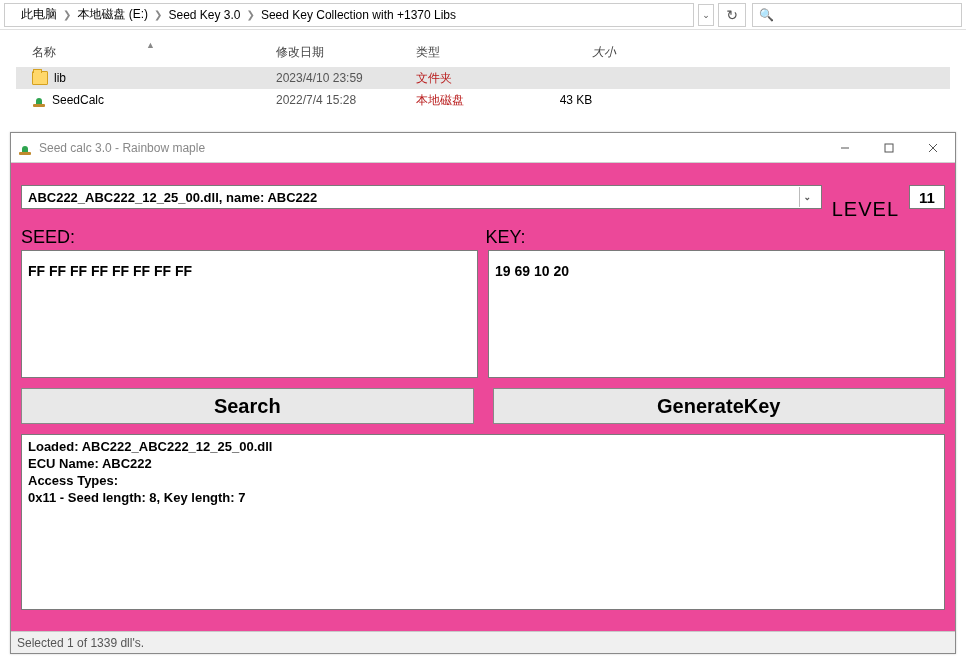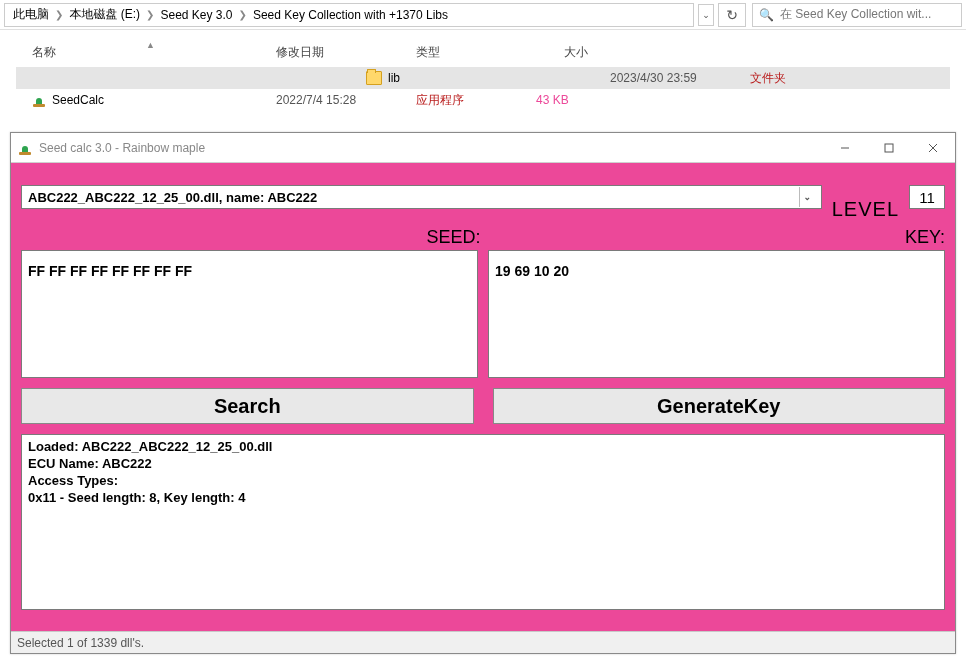--- a/index.html
+++ b/index.html
@@ -23,21 +23,21 @@
   border-bottom: 1px solid #e0e0e0;
   padding: 0 4px;
 }
 .breadcrumb {
   flex: 1;
   display: flex;
   align-items: center;
   height: 24px;
   border: 1px solid #ccc;
   background: #fff;
-  padding: 0 8px;
+  padding: 0 16px;
   overflow: hidden;
   margin-right: 4px;
 }
 .breadcrumb span.sep {
   color: #888;
   margin: 0 6px;
   font-size: 10px;
 }
 .breadcrumb span.crumb {
   color: #000;
@@ -84,34 +84,34 @@
   padding: 8px 16px 4px 16px;
 }
 .col-headers {
   display:flex;
   color:#444;
   padding: 6px 0;
 }
 .col-name { width: 260px; padding-left:16px; position:relative; }
 .col-date { width: 140px; }
 .col-type { width: 120px; }
-.col-size { width: 80px; text-align:center; }
+.col-size { width: 80px; text-align:right;font-style:italic; }
 .sort-arrow {
   position:absolute;
   left:130px;
   top:-4px;
   font-size:9px;
   color:#888;
 }
 .file-row {
   display:flex;
   height:22px;
   align-items:center;
 }
-.file-row.selected { background:#e5e5e5;justify-content:flex-end; }
+.file-row.selected { background:#e5e5e5; }
 .folder-icon {
   width:16px; height:14px;
   background:#ffd86b;
   border:1px solid #d4a020;
   border-radius:1px;
   margin-right:6px;
   margin-left:16px;
   position:relative;
 }
 .folder-icon::before{
@@ -134,21 +134,21 @@
 }
 .app-icon .base{
   width:12px;height:3px;background:#c08a2e;border-radius:1px;
 }
 .app-icon .top{
   position:absolute;width:6px;height:6px;background:#2ea44f;border-radius:3px 3px 0 0;margin-bottom:3px;
 }
 .fr-name{ width:260px; display:flex; align-items:center; }
 .fr-date{ width:140px; color:#555; }
 .fr-type{ width:120px; color:#b91c1c; }
-.fr-size{ width:80px; text-align:left; color:#ec4899; }
+.fr-size{ width:80px; text-align:center; color:#000000; }
 
 
 .app-window {
   position:absolute;
   left:10px;
   top:132px;
   width:946px;
   height:522px;
   border:1px solid #8a8a8a;
   background:#ec4899;
@@ -209,27 +209,26 @@
 }
 .level-label{
   font-family:Arial,sans-serif;
   font-size:20px;
   letter-spacing:1px;
   margin-top:25px;
 }
 .level-box{
   width:36px;height:24px;border:1px solid #7a7a7a;background:#fff;
   display:flex;align-items:center;justify-content:center;
-  font-weight:normal;font-size:15px;
+  font-weight:bold;font-size:15px;
 }
 
 .labels-row{
   display:flex;
   margin-bottom:2px;
-  text-align:right;
 }
 .labels-row .half{flex:1;}
 .sk-label{
   font-family:Arial,sans-serif;
   font-size:18px;
 }
 .boxes-row{
   display:flex;
   gap:10px;
   margin-bottom:10px;
@@ -297,52 +296,51 @@
       <span class="crumb">Seed Key Collection with +1370 Libs</span>
     </div>
     <div class="chev-wrap">
         <span>⌄</span>
       </div>
     <div class="refresh-btn">
         <span>↻</span>
       </div>
     <div class="search-box">
       <span class="mag">🔍</span>
-      <span>在 Seed Key Collection wit...</span>
     </div>
   </div>
   <div class="file-panel">
     <div class="col-headers">
       <div class="col-name">
         <span class="sort-arrow">▲</span>
         <span>名称</span>
       </div>
       <div class="col-date">修改日期</div>
       <div class="col-type">类型</div>
       <div class="col-size">大小</div>
     </div>
     <div class="file-row selected">
       <div class="fr-name">
         <span class="folder-icon"></span>
         <span>lib</span>
       </div>
-      <div class="fr-date">2023/4/30 23:59</div>
+      <div class="fr-date">2023/4/10 23:59</div>
       <div class="fr-type">文件夹</div>
       <div class="fr-size"></div>
     </div>
     <div class="file-row">
       <div class="fr-name">
         <span class="app-icon" style="position:relative;">
           <span class="top"></span>
             <span class="base"></span>
         </span>
         <span>SeedCalc</span>
       </div>
       <div class="fr-date">2022/7/4 15:28</div>
-      <div class="fr-type">应用程序</div>
+      <div class="fr-type">本地磁盘</div>
       <div class="fr-size">43 KB</div>
     </div>
   </div>
 </div>
 
 <div class="app-window">
   <div class="title-bar">
     <span class="ticon">
         <span class="t"></span>
         <span class="b"></span>
@@ -384,18 +382,18 @@
       <div class="text-box">FF FF FF FF FF FF FF FF</div>
       <div class="text-box">19 69 10 20</div>
     </div>
     <div class="btn-row">
       <div class="big-btn">Search</div>
       <div class="big-btn">GenerateKey</div>
     </div>
     <div class="log-box">Loaded: ABC222_ABC222_12_25_00.dll
 ECU Name: ABC222
 Access Types:
-0x11 - Seed length: 8, Key length: 4</div>
+0x11 - Seed length: 8, Key length: 7</div>
   </div>
   <div class="status-bar">
     <span>Selected 1 of 1339 dll's.</span>
   </div>
 </div>
 
 </body></html>

